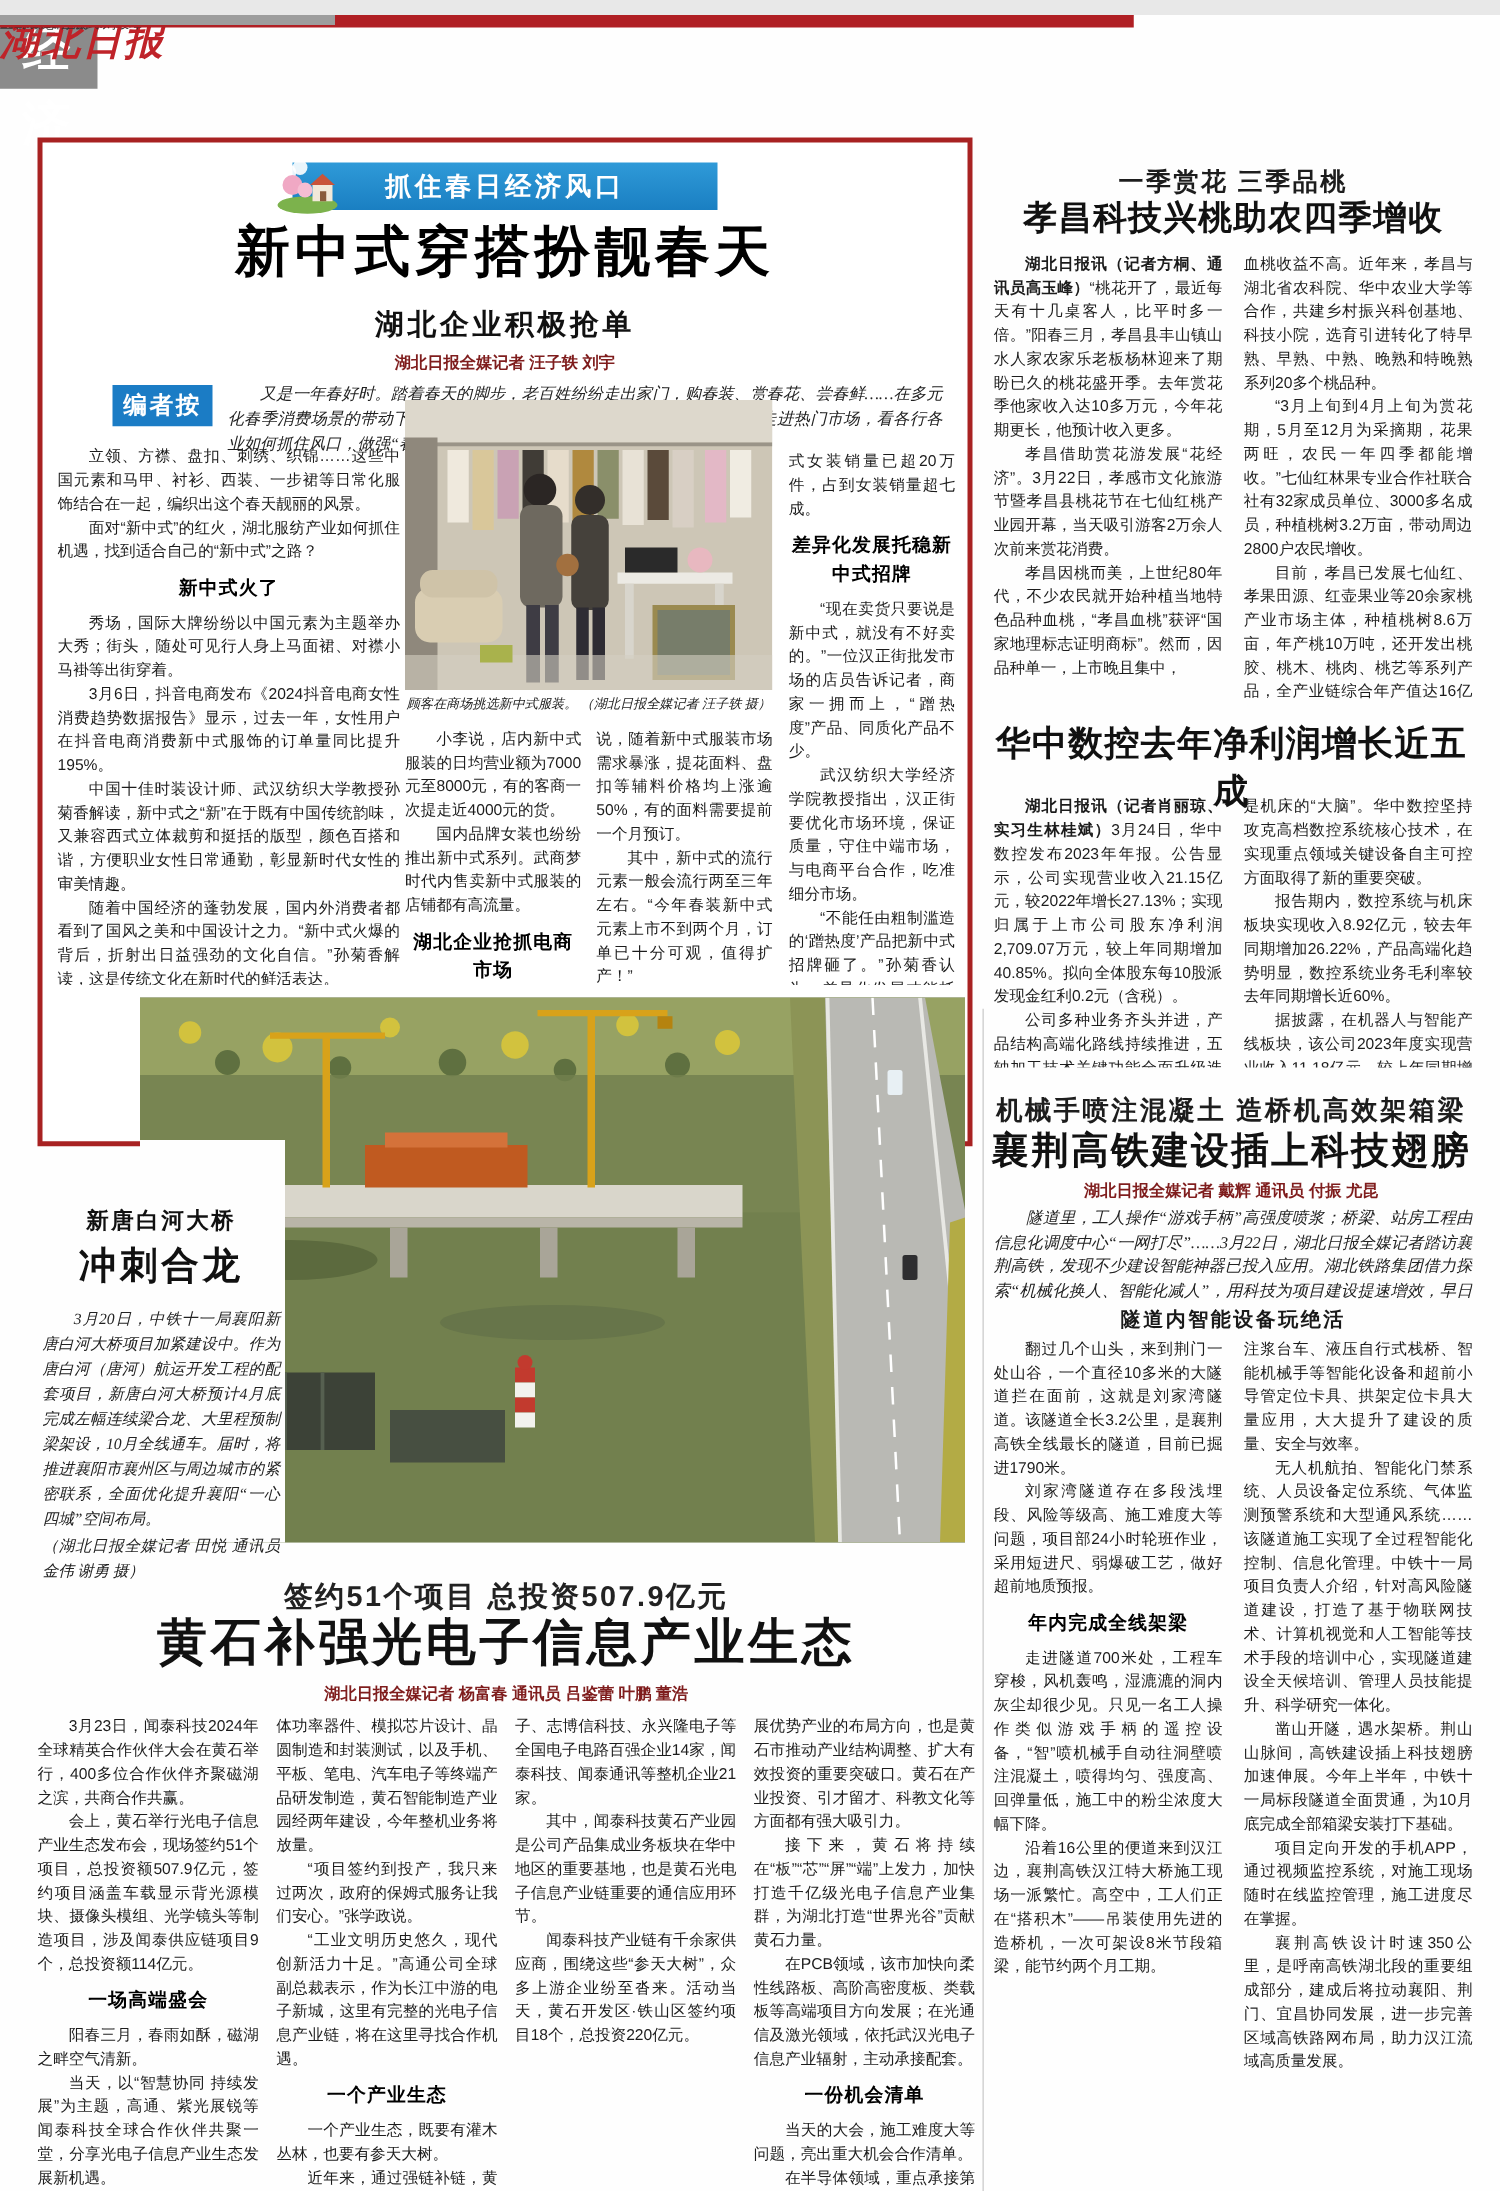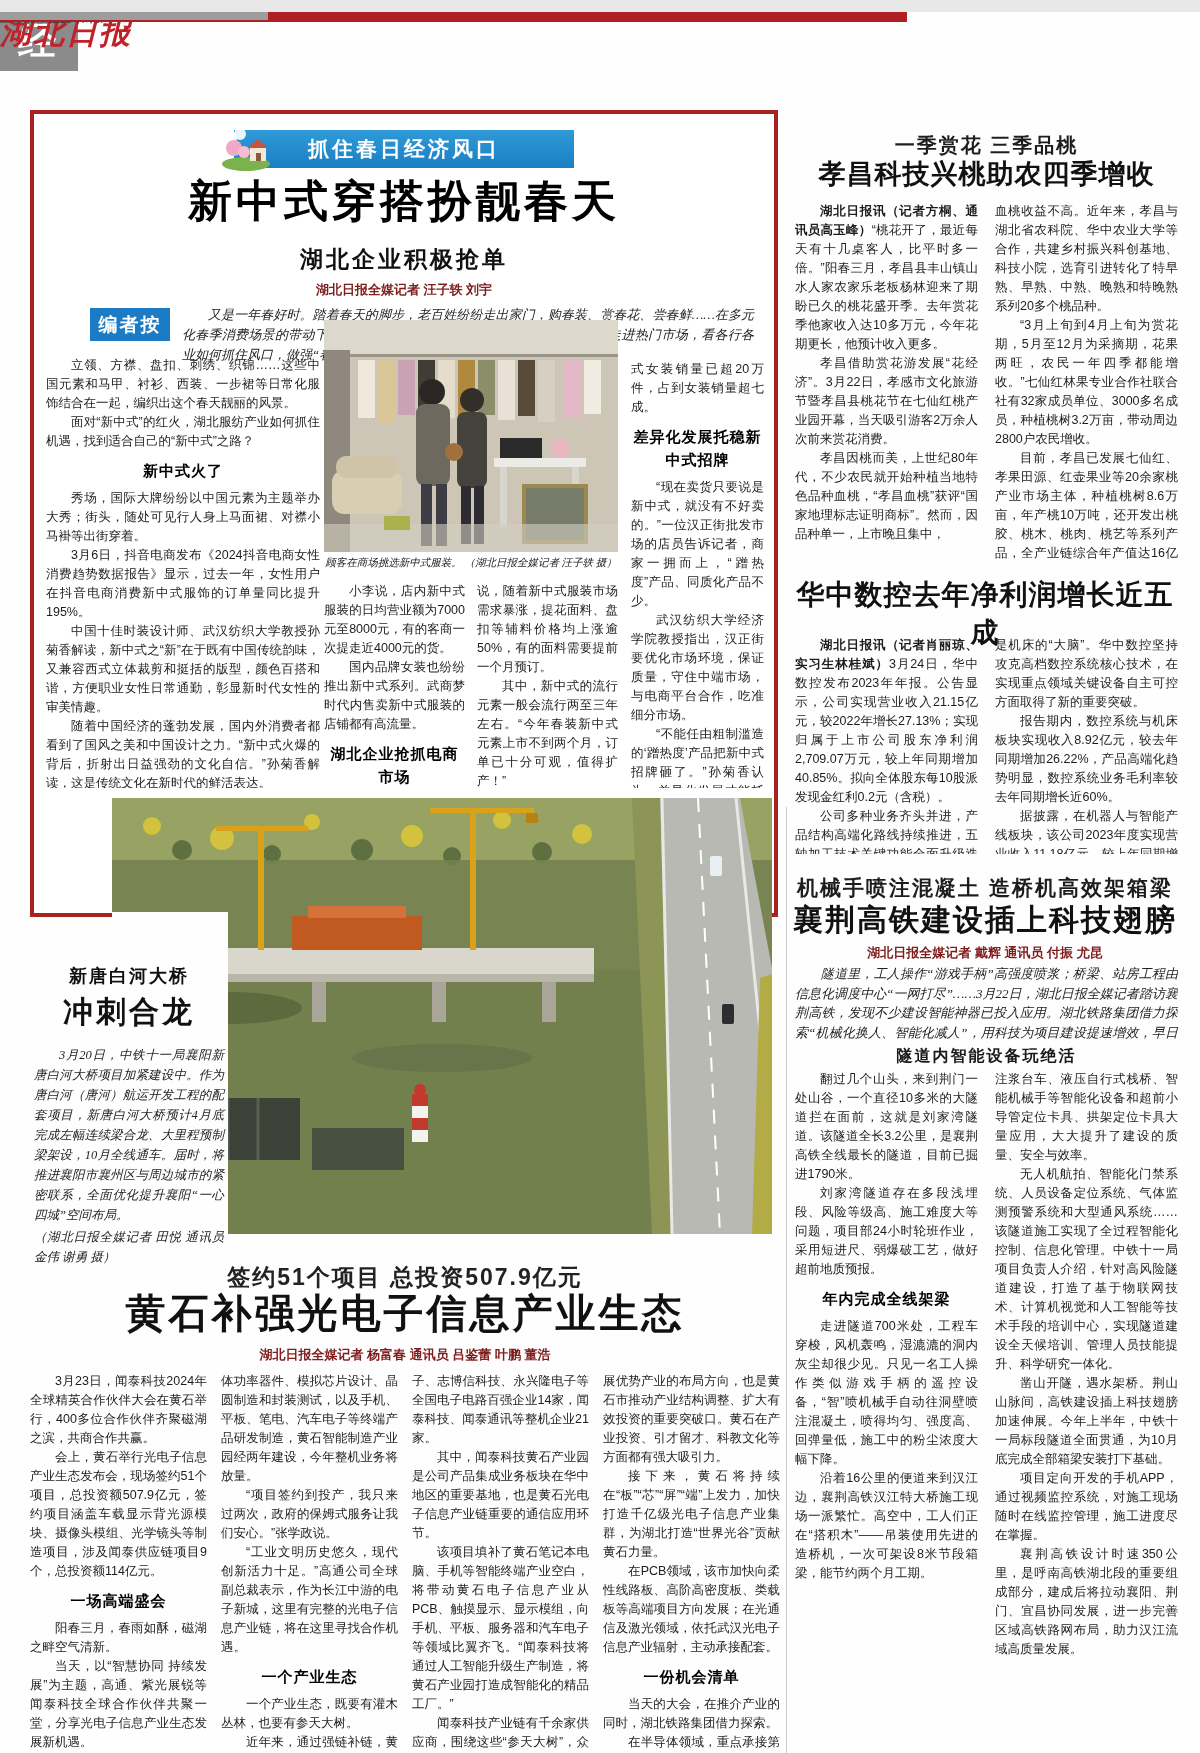--- a/index.html
+++ b/index.html
@@ -332,27 +332,26 @@
       <p style="text-indent:0">体功率器件、模拟芯片设计、晶圆制造和封装测试，以及手机、平板、笔电、汽车电子等终端产品研发制造，黄石智能制造产业园经两年建设，今年整机业务将放量。</p>
       <p>“项目签约到投产，我只来过两次，政府的保姆式服务让我们安心。”张学政说。</p>
       <p>“工业文明历史悠久，现代创新活力十足。”高通公司全球副总裁表示，作为长江中游的电子新城，这里有完整的光电子信息产业链，将在这里寻找合作机遇。</p>
       <div class="subhd">一个产业生态</div>
       <p>一个产业生态，既要有灌木丛林，也要有参天大树。</p>
       <p>近年来，通过强链补链，黄石逐步形成了从上游印刷电路板、显示面板，到中游显示模组，再到下游手机、笔记本电脑、服务器等产品的完整产业链。</p>
     </div>
     <div class="col body-col">
       <p style="text-indent:0">子、志博信科技、永兴隆电子等全国电子电路百强企业14家，闻泰科技、闻泰通讯等整机企业21家。</p>
       <p>其中，闻泰科技黄石产业园是公司产品集成业务板块在华中地区的重要基地，也是黄石光电子信息产业链重要的通信应用环节。</p>
-      <p>该项目填补了黄石笔记本电脑、手机等智能终端产业空白，将带动黄石电子信息产业从PCB、触摸显示、显示模组，向手机、平板、服务器和汽车电子等领域比翼齐飞。“闻泰科技将通过人工智能升级生产制造，将黄石产业园打造成智能化的精品工厂。”</p>
       <p>闻泰科技产业链有千余家供应商，围绕这些“参天大树”，众多上游企业纷至沓来。活动当天，黄石开发区·铁山区签约项目18个，总投资220亿元。</p>
     </div>
     <div class="col body-col">
       <p style="text-indent:0">展优势产业的布局方向，也是黄石市推动产业结构调整、扩大有效投资的重要突破口。黄石在产业投资、引才留才、科教文化等方面都有强大吸引力。</p>
       <p>接下来，黄石将持续在“板”“芯”“屏”“端”上发力，加快打造千亿级光电子信息产业集群，为湖北打造“世界光谷”贡献黄石力量。</p>
       <p>在PCB领域，该市加快向柔性线路板、高阶高密度板、类载板等高端项目方向发展；在光通信及激光领域，依托武汉光电子信息产业辐射，主动承接配套。</p>
       <div class="subhd">一份机会清单</div>
-      <p>当天的大会，在推介产业的同时，湖北铁路集团借力探索。</p>
+      <p>当天的大会，施工难度大等问题，亮出重大机会合作清单。</p>
       <p>在半导体领域，重点承接第三代半导体材料、半导体设备、封装测试等项目；在新能源智能网联汽车电子领域，导入汽车模组、无线耳机、智能家居等电子产品门类……</p>
 
     </div>
   </div>
 
 </div>
 
 </body></html>

